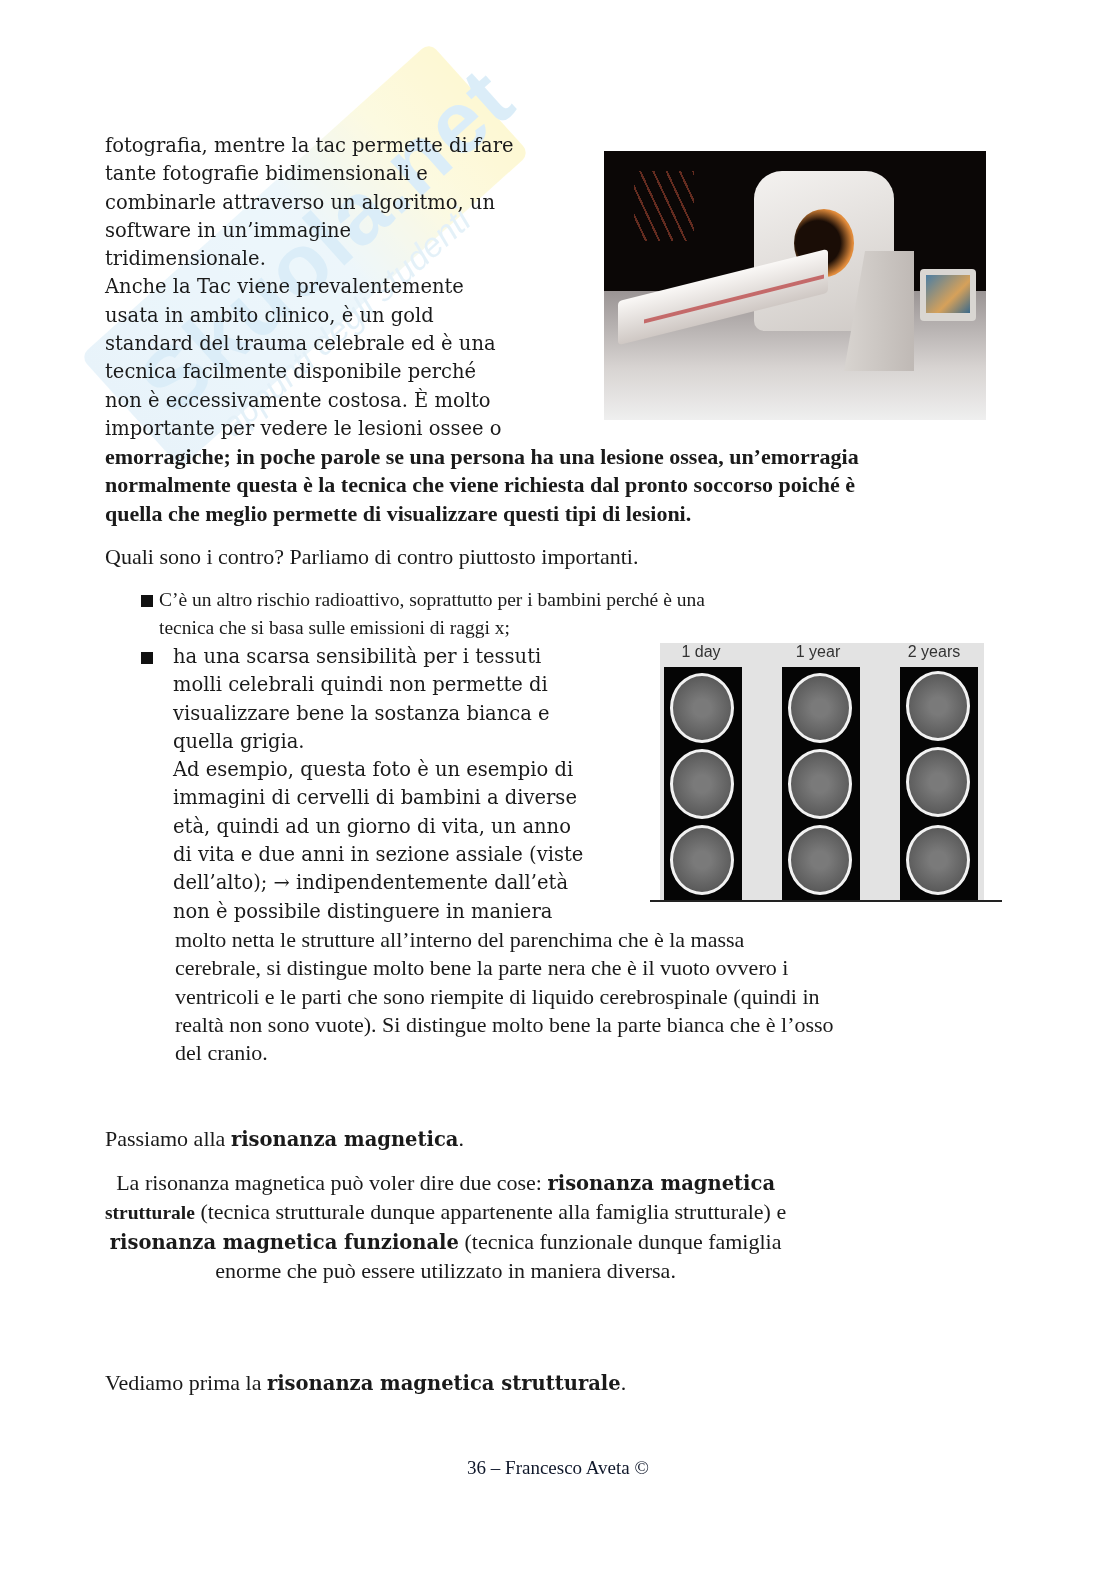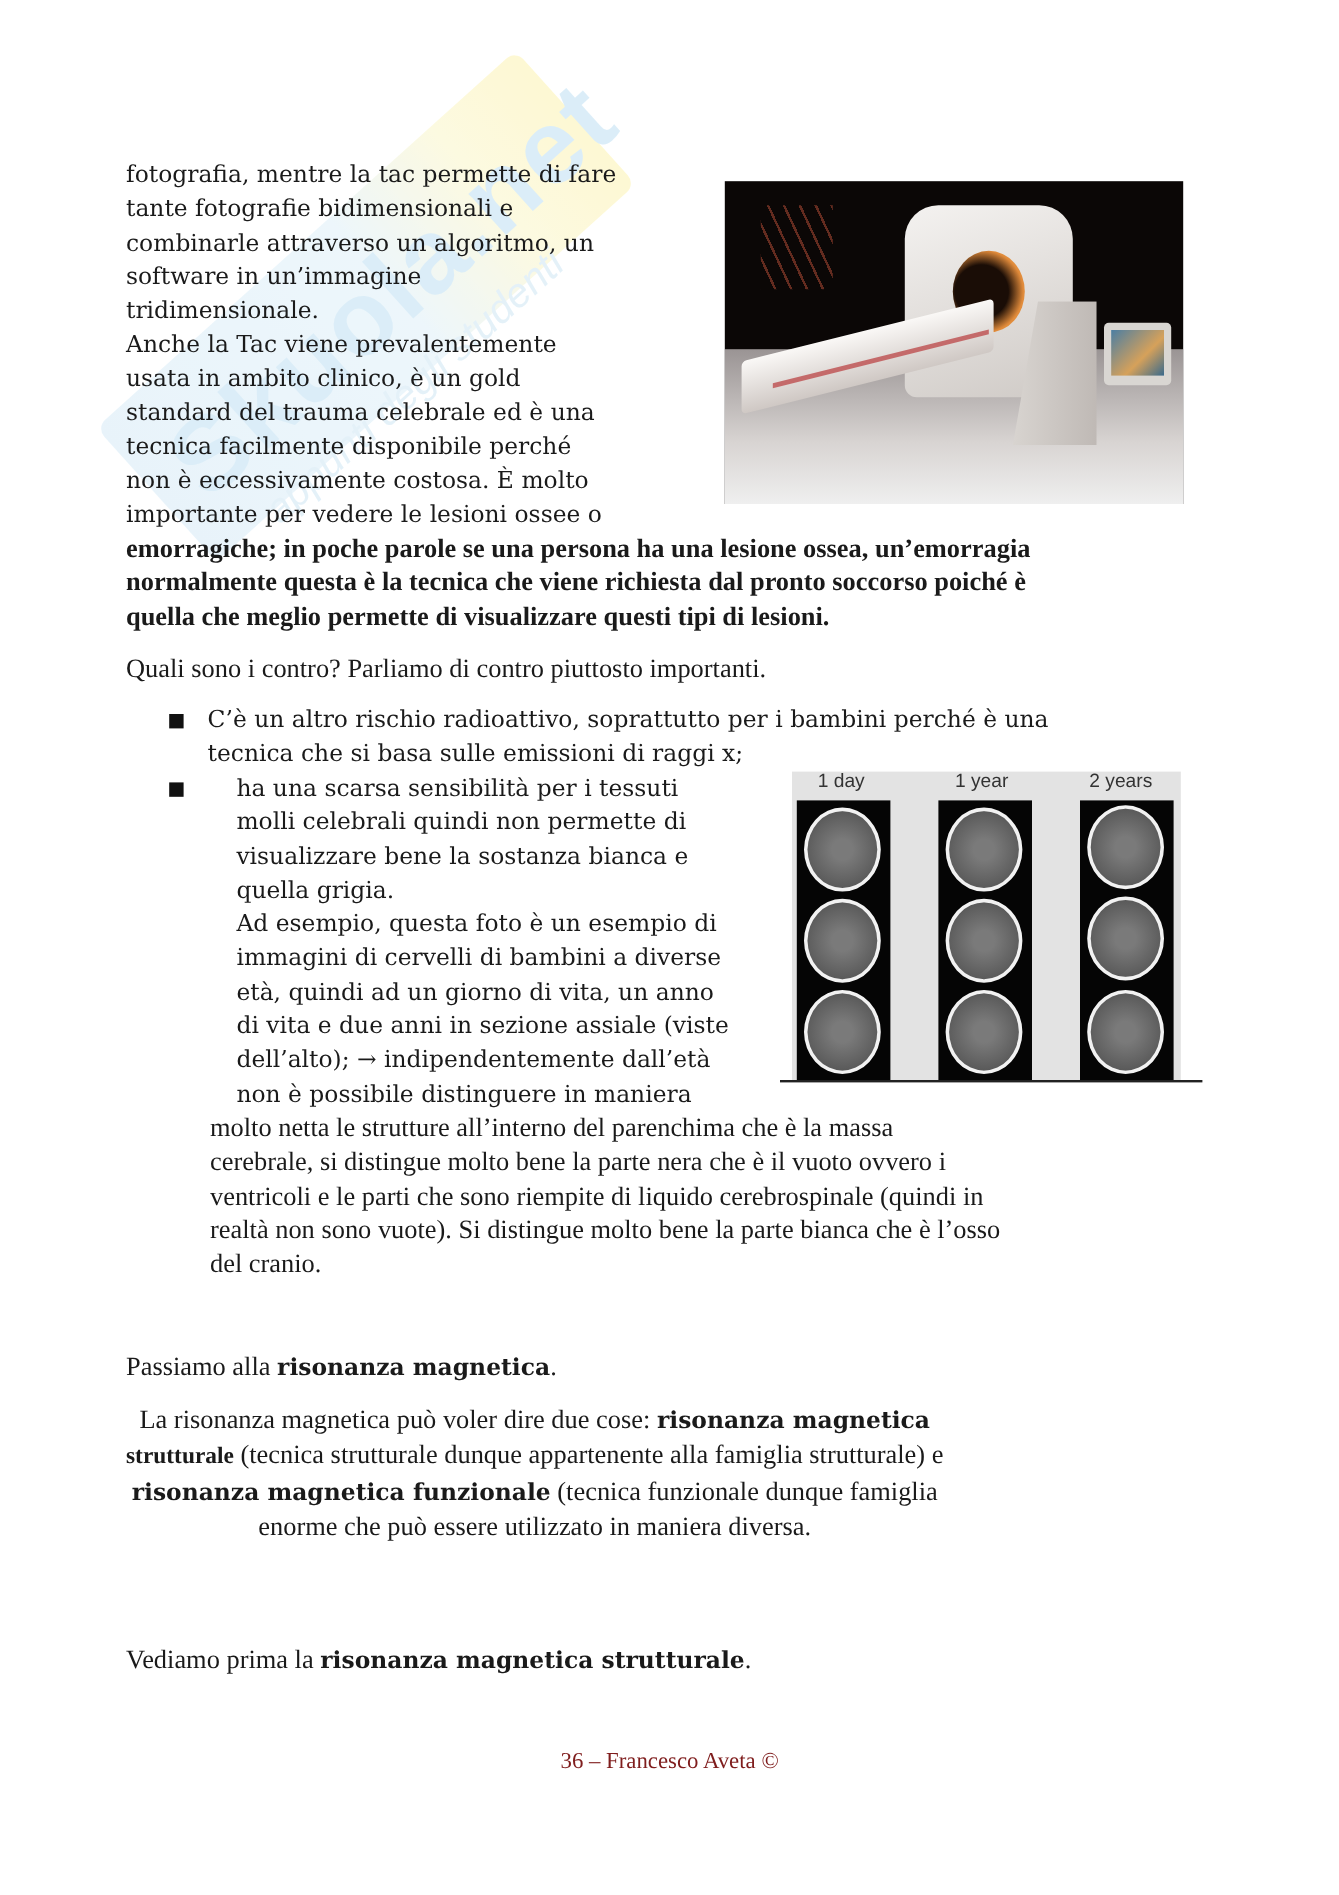--- a/index.html
+++ b/index.html
@@ -54,21 +54,21 @@
   .brain-fig {
     position: absolute; left: 660px; top: 643px; width: 324px; height: 258px; background: #e3e3e3;
   }
   .brain-fig .label { position: absolute; top: 0; font-family: "Liberation Sans", sans-serif; font-size: 16px; color: #333; text-align: center; }
   .brain-col { position: absolute; top: 24px; width: 78px; height: 234px; background: #050505; }
   .skull { position: absolute; left: 6px; width: 64px; height: 70px; border-radius: 50%;
     border: 3px solid #f2f2f2; background: radial-gradient(circle, #7a7a7a 20%, #5c5c5c 70%, #4a4a4a 100%); box-sizing: border-box; }
   .fig-baseline { position: absolute; left: 650px; top: 900px; width: 352px; height: 2px; background: #222; }
   .bullet { position: absolute; width: 12px; height: 12px; background: #111; }
   .footer { position: absolute; left: 0; width: 100%; top: 1457px; text-align: center;
-    font-family: "Liberation Serif", "DejaVu Serif", serif; font-size: 19px; color: #7f1d1d; }
+    font-family: "Liberation Serif", "DejaVu Serif", serif; font-size: 19px; color: #0f172a; }
 </style>
 </head>
 <body>
 
 <div class="watermark">
   <div class="wm-band"></div>
   <div class="wm-text">Skuola.net</div>
   <div class="wm-sub">appunti degli studenti</div>
 </div>
 
@@ -101,27 +101,27 @@
   <div class="ct-table-stripe"></div>
   <div class="ct-monitor"></div>
   <div class="ct-screen"></div>
 </div>
 
 <div class="text serif2" style="left:105px; top:543px;">
   <p class="p">Quali sono i contro? Parliamo di contro piuttosto importanti.</p>
 </div>
 
 <div class="bullet" style="left:141px; top:595px;"></div>
-<div class="text" style="left:173px; top:586px;">
+<div class="text" style="left:159px; top:586px;font-family:Liberation Serif, serif;">
   <p class="p">C’è un altro rischio radioattivo, soprattutto per i bambini perché è una</p>
   <p class="p">tecnica che si basa sulle emissioni di raggi x;</p>
 </div>
 
 <div class="bullet" style="left:141px; top:652px;"></div>
-<div class="text" style="left:173px; top:643px;margin-left:24px;">
+<div class="text" style="left:173px; top:643px;">
   <p class="p">ha una scarsa sensibilità per i tessuti</p>
   <p class="p">molli celebrali quindi non permette di</p>
   <p class="p">visualizzare bene la sostanza bianca e</p>
   <p class="p">quella grigia.</p>
   <p class="p">Ad esempio, questa foto è un esempio di</p>
   <p class="p">immagini di cervelli di bambini a diverse</p>
   <p class="p">età, quindi ad un giorno di vita, un anno</p>
   <p class="p">di vita e due anni in sezione assiale (viste</p>
   <p class="p">dell’alto); → indipendentemente dall’età</p>
   <p class="p">non è possibile distinguere in maniera</p>

